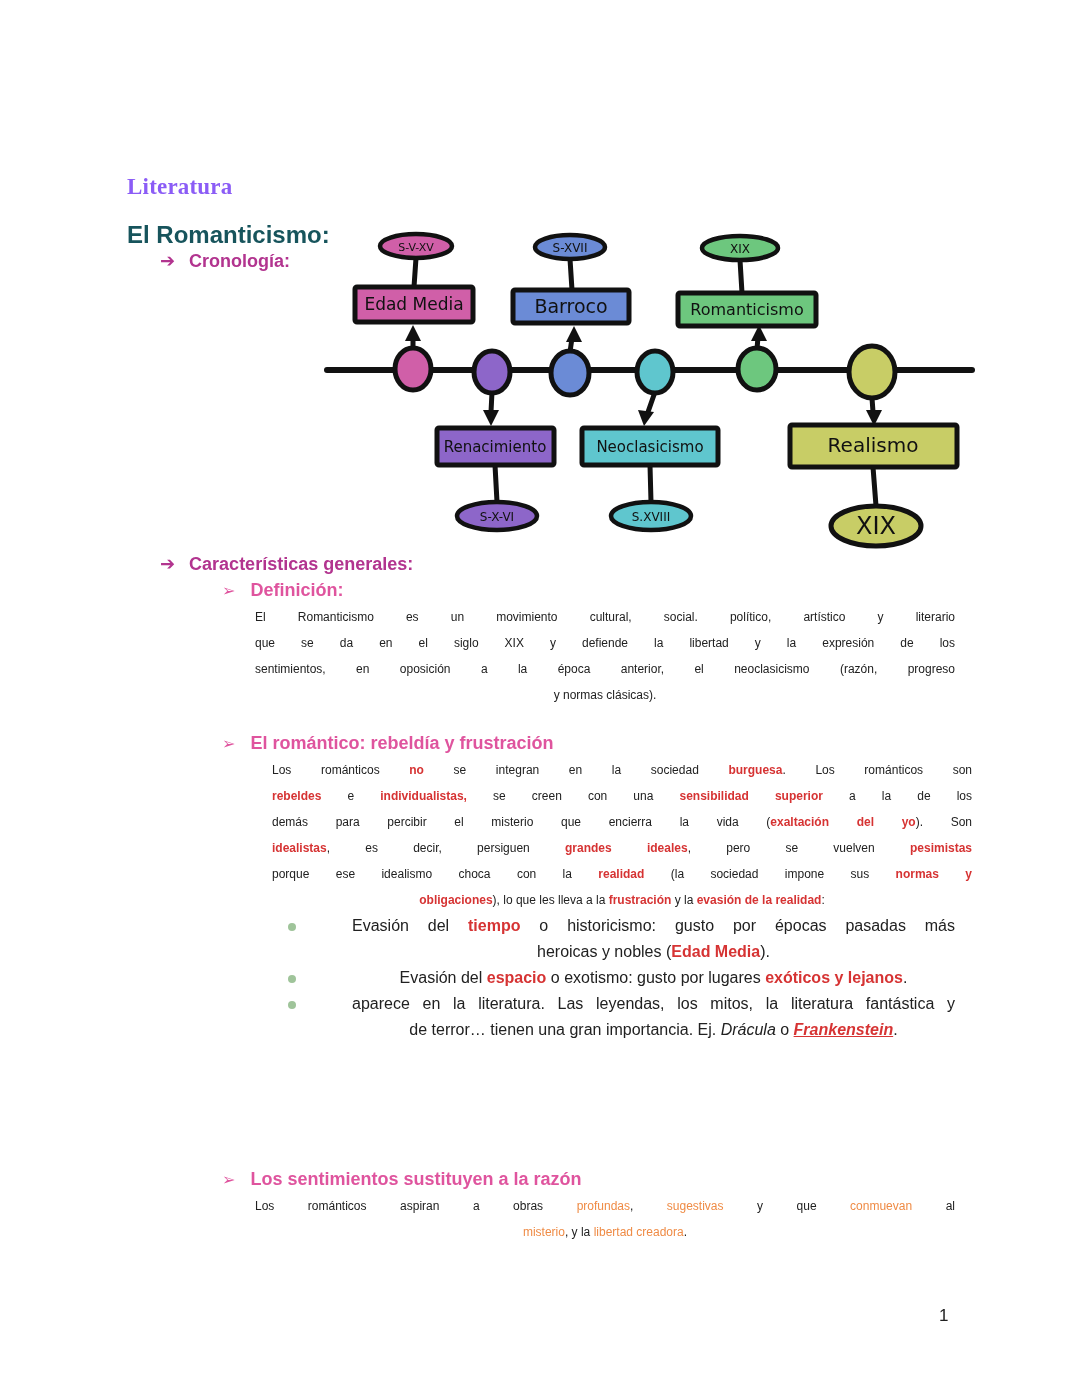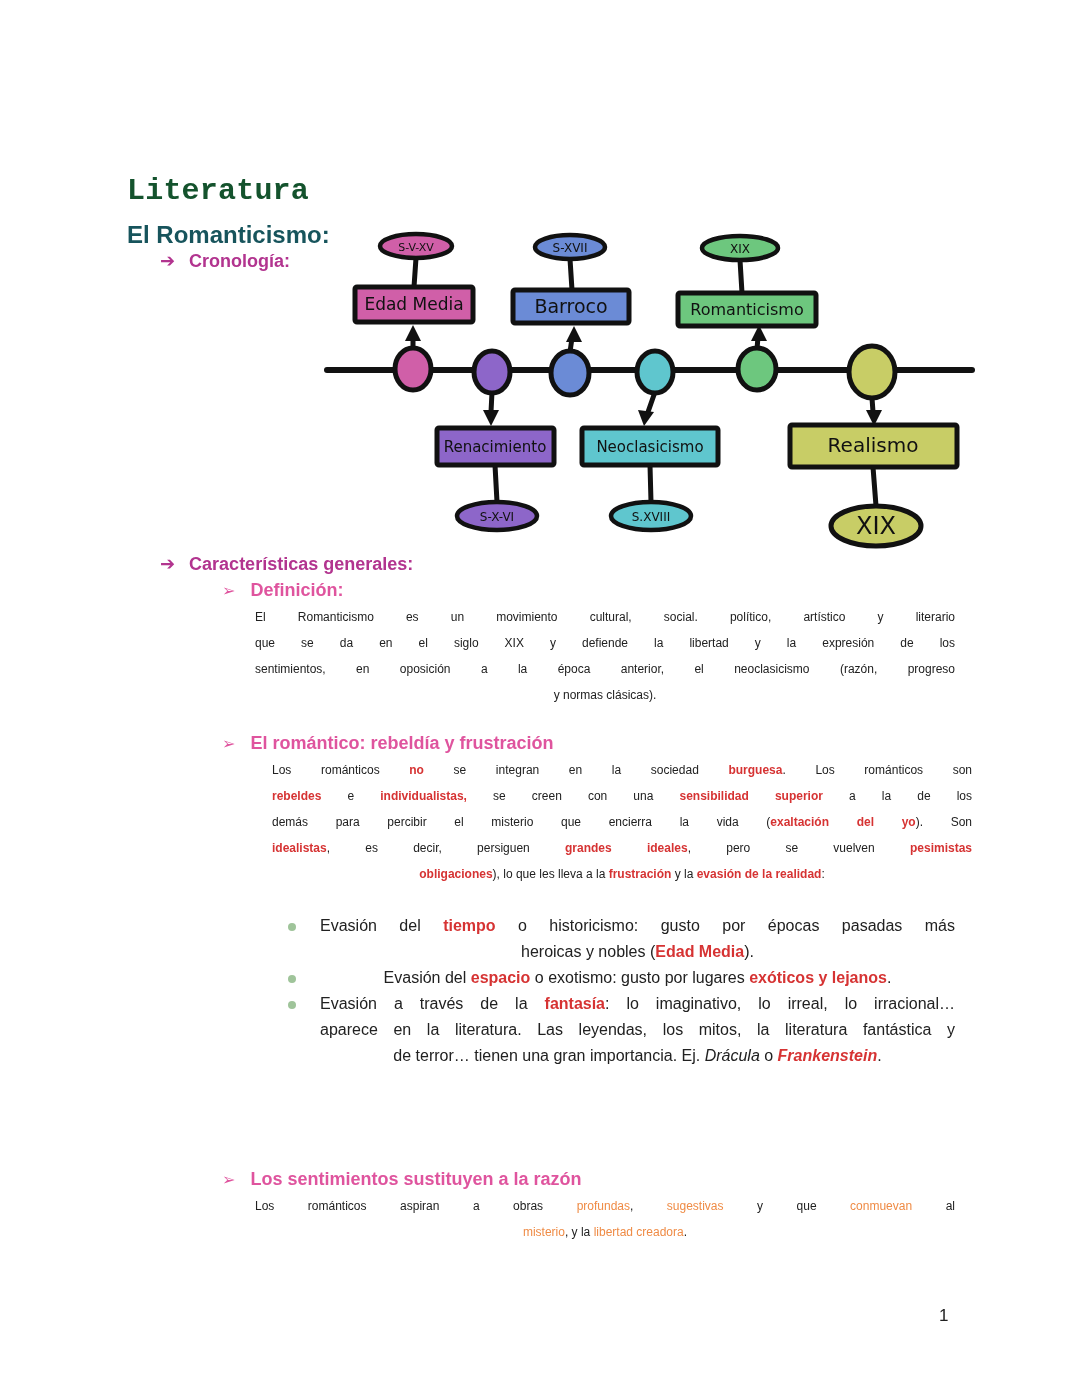--- a/index.html
+++ b/index.html
@@ -3,45 +3,45 @@
 <meta charset="utf-8">
 <style>
   html,body { margin:0; padding:0; background:#ffffff; }
   .page {
     position:relative; width:1080px; height:1397px; background:#ffffff;
     font-family:"Liberation Sans", sans-serif; color:#212121; overflow:hidden;
   }
   .abs { position:absolute; }
 
   .doc-title {
-    font-family:Liberation Mono, monospace;
-    font-size:30px; font-weight:bold; color:#14532d; letter-spacing:0.2px;
+    font-family:Liberation Serif, serif;
+    font-size:23px; font-weight:bold; color:#8b5cf6; letter-spacing:0.2px;
   }
   .doc-subtitle { font-size:24px; font-weight:bold; color:#17545c; }
 
   .l1row { display:flex; align-items:baseline; gap:14px;
            font-size:18px; font-weight:bold; color:#b2348f; }
   .l1row .glyph { font-family:"DejaVu Sans", sans-serif; }
 
   .l2row { display:flex; align-items:baseline; gap:15px;
            font-size:18px; font-weight:bold; color:#df549e; }
   .l2row .glyph { font-family:"DejaVu Sans", sans-serif; font-size:16px; }
 
   .para { width:700px; font-size:12px; line-height:26px; color:#212121; }
   .tline { height:26px; }
   .jline { text-align:justify; text-align-last:justify; }
   .lline { text-align:center; }
 
   .seg-red       { color:#d63333; font-weight:bold; }
   .seg-orange    { color:#ef8b45; }
   .seg-italic    { font-style:italic;margin-top:10px; }
-  .seg-redItalic { color:#d63333; font-weight:bold; font-style:italic; }
+  .seg-redItalic { color:#d63333; font-weight:bold; font-style:italic;text-decoration:underline; }
 
   .bullets { width:667px; }
-  .bullet-row { display:flex; align-items:flex-start; }
+  .bullet-row { display:flex; align-items:flex-start;gap:32px; }
   .bullet-dot {
     flex:0 0 auto; width:8px; height:8px; border-radius:50%;
     background:#9fc49a; margin:10px 24px 0 0;
   }
   .bullet-text { flex:1 1 auto; font-size:16px; line-height:26px; }
 
   .page-number { font-size:17px; color:#212121; }
 
   svg text {
     font-family:"DejaVu Sans", sans-serif;
@@ -153,41 +153,41 @@
   <div class="abs l2row" style="left:222px; top:733px;">
     <span class="glyph">➢</span>
     <span>El romántico: rebeldía y frustración</span>
   </div>
 
   <div class="abs para" style="left:272px; top:757px;">
     <div class="tline jline"><span>Los románticos </span><span class="seg-red">no</span><span> se integran en la sociedad </span><span class="seg-red">burguesa</span><span>. Los románticos son</span></div>
     <div class="tline jline"><span class="seg-red">rebeldes</span><span> e </span><span class="seg-red">individualistas,</span><span> se creen con una </span><span class="seg-red">sensibilidad superior</span><span> a la de los</span></div>
     <div class="tline jline"><span>demás para percibir el misterio que encierra la vida (</span><span class="seg-red">exaltación del yo</span><span>). Son</span></div>
     <div class="tline jline"><span class="seg-red">idealistas</span><span>, es decir, persiguen </span><span class="seg-red">grandes ideales</span><span>, pero se vuelven </span><span class="seg-red">pesimistas</span></div>
+    <div class="tline jline"><span>porque ese idealismo choca con la </span><span class="seg-red">realidad</span><span> (la sociedad impone sus </span><span class="seg-red">normas y</span></div>
     <div class="tline lline"><span class="seg-red">obligaciones</span><span>), lo que les lleva a la </span><span class="seg-red">frustración</span><span> y la </span><span class="seg-red">evasión de la realidad</span><span>:</span></div>
   </div>
 
   <div class="abs bullets" style="left:288px; top:913px;">
     <div class="bullet-row">
       <span class="bullet-dot"></span>
       <div class="bullet-text">
         <div class="tline jline"><span>Evasión del </span><span class="seg-red">tiempo</span><span> o historicismo: gusto por épocas pasadas más</span></div>
         <div class="tline lline"><span>heroicas y nobles (</span><span class="seg-red">Edad Media</span><span>).</span></div>
       </div>
     </div>
     <div class="bullet-row">
       <span class="bullet-dot"></span>
       <div class="bullet-text">
         <div class="tline lline"><span>Evasión del </span><span class="seg-red">espacio</span><span> o exotismo: gusto por lugares </span><span class="seg-red">exóticos y lejanos</span><span>.</span></div>
       </div>
     </div>
     <div class="bullet-row">
       <span class="bullet-dot"></span>
       <div class="bullet-text">
-        <div class="tline jline"><span>Evasión a través de la </span><span class="seg-red">fantasía</span><span>: lo imaginativo, lo irreal, lo irracional…</span></div>
         <div class="tline jline"><span>aparece en la literatura. Las leyendas, los mitos, la literatura fantástica y</span></div>
         <div class="tline lline"><span>de terror… tienen una gran importancia. Ej. </span><span class="seg-italic">Drácula</span><span> o </span><span class="seg-redItalic">Frankenstein</span><span>.</span></div>
       </div>
     </div>
   </div>
 
   <div class="abs l2row" style="left:222px; top:1169px;">
     <span class="glyph">➢</span>
     <span>Los sentimientos sustituyen a la razón</span>
   </div>

